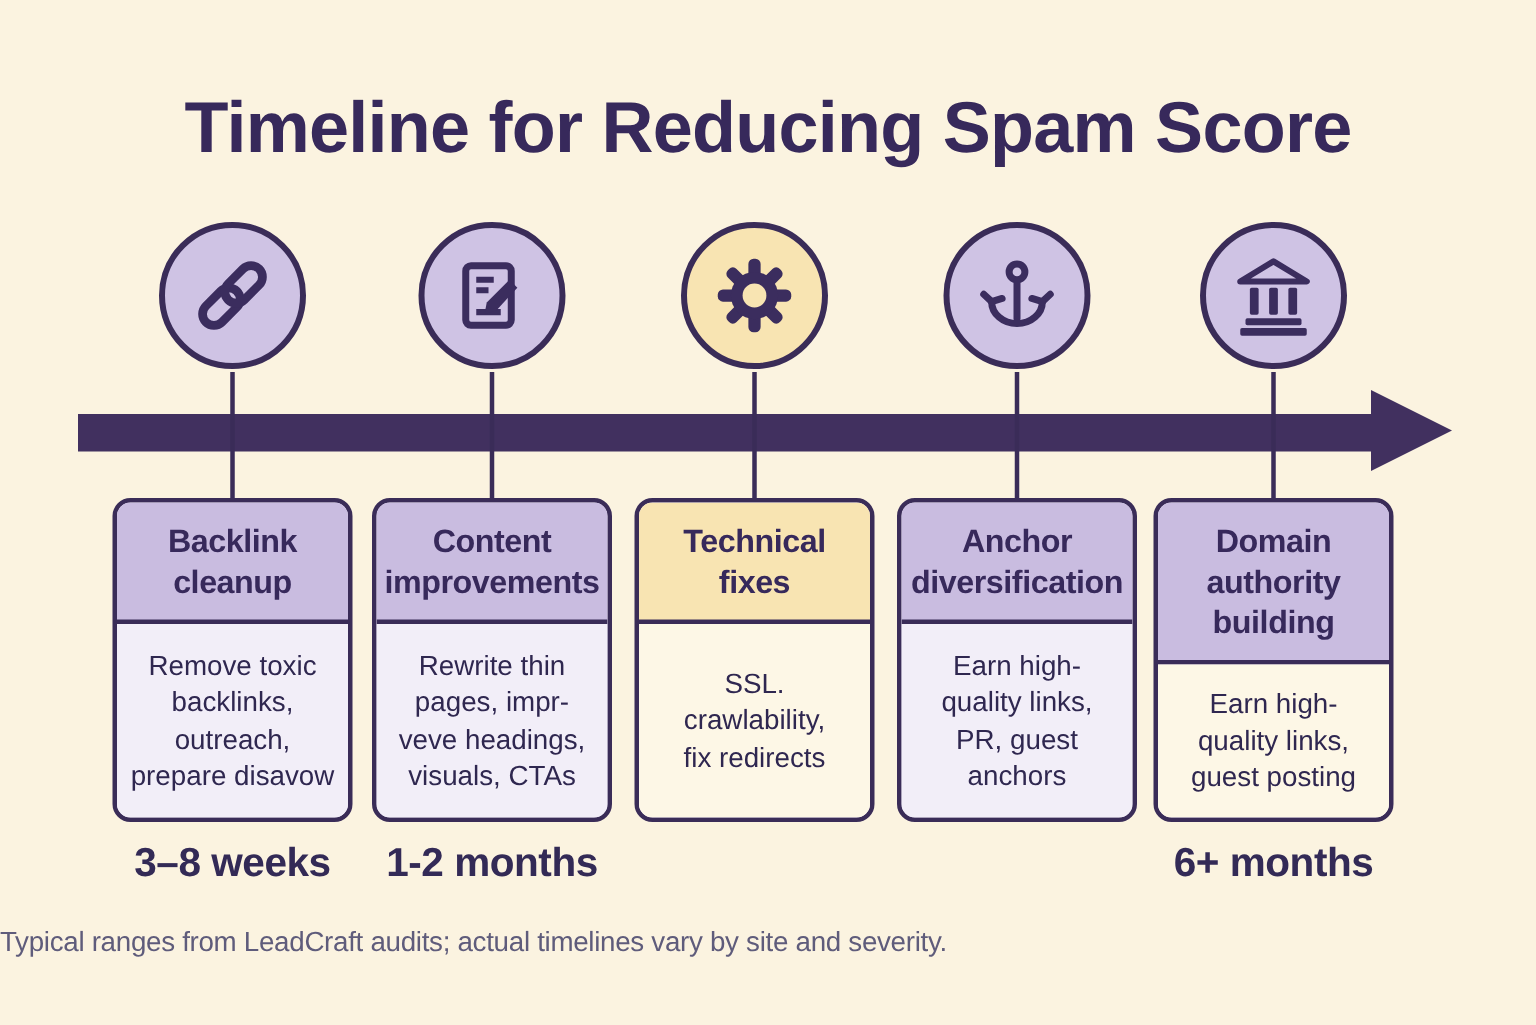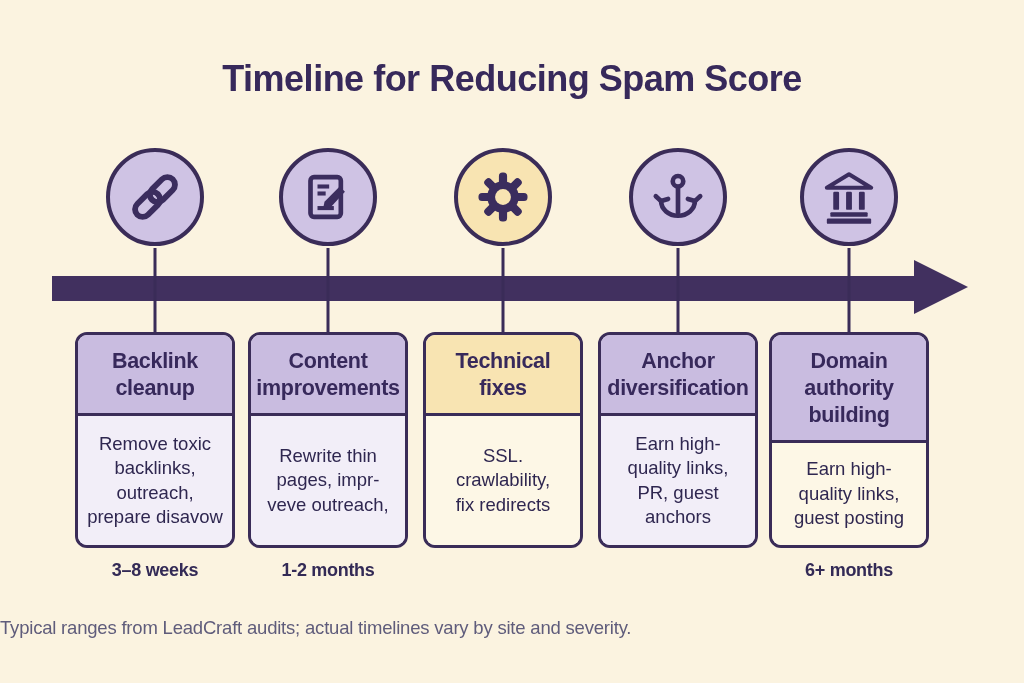--- a/index.html
+++ b/index.html
@@ -7,21 +7,21 @@
     --arrow:#41305f; --lavender:#cfc3e4; --header-lavender:#c9bce0;
     --highlight:#f8e4b2; --body-lavender:#f2eef8; --body-cream:#fdf7e6;
     --duration-ink:#332a56; --footnote-ink:#5f5c7b;
   }
   *{margin:0;padding:0;box-sizing:border-box;}
   html,body{width:1024px;height:683px;overflow:hidden;}
   body{background:var(--bg);font-family:"Liberation Sans","DejaVu Sans",sans-serif;}
   .canvas{position:relative;width:1024px;height:683px;background:var(--bg);}
 
   .title{position:absolute;top:58px;left:0;width:100%;text-align:center;
-    font-size:36px;font-weight:800;letter-spacing:-0.5px;color:var(--title-ink);}
+    font-size:48px;font-weight:800;letter-spacing:-0.5px;color:var(--title-ink);}
 
   .arrow-bar{position:absolute;left:52px;top:276px;width:866px;height:25px;background:var(--arrow);}
   .arrow-head{position:absolute;left:914px;top:260px;width:0;height:0;
     border-left:54px solid var(--arrow);border-top:27px solid transparent;border-bottom:27px solid transparent;}
 
   .stage{position:absolute;top:148px;width:174px;height:470px;}
   .connector{position:absolute;left:50%;top:100px;transform:translateX(-50%);
     width:3px;height:90px;background:var(--ink);}
   .circle{position:absolute;left:50%;top:0;transform:translateX(-50%);
     width:98px;height:98px;border:4px solid var(--ink);border-radius:50%;
@@ -38,21 +38,21 @@
   .card-body{flex:1 1 auto;display:flex;flex-direction:column;justify-content:center;
     padding:6px 3px;background:var(--body-lavender);}
   .stage.cream .card-body{background:var(--body-cream);}
   .hline{display:block;text-align:center;white-space:nowrap;overflow:hidden;
     font-size:21.5px;line-height:27px;font-weight:700;color:var(--title-ink);letter-spacing:-0.3px;}
   .bline{display:block;text-align:center;white-space:nowrap;overflow:hidden;
     font-size:18.5px;line-height:24.5px;font-weight:400;color:#2f2750;}
   .bline.bold{font-weight:400;}
 
   .duration{position:absolute;top:412px;left:0;width:100%;text-align:center;
-    font-size:18px;font-weight:700;color:var(--duration-ink);letter-spacing:-0.3px;}
+    font-size:27px;font-weight:700;color:var(--duration-ink);letter-spacing:-0.3px;}
 
   .footnote{position:absolute;top:617px;left:0;width:100%;text-align:left;
     font-size:18.5px;color:var(--footnote-ink);letter-spacing:-0.2px;}
 </style>
 </head>
 <body>
 
 <div class="canvas">
 
   <div class="title">Timeline for Reducing Spam Score</div>
@@ -97,21 +97,22 @@
       </svg>
     </div>
     <div class="card">
       <div class="card-header">
         <span class="hline fit">Content</span>
         <span class="hline fit">improvements</span>
       </div>
       <div class="card-body">
         <span class="bline fit">Rewrite thin</span>
         <span class="bline fit">pages, impr-</span>
-        <span class="bline fit">veve outreach,</span>
+        <span class="bline fit">veve headings,</span>
+        <span class="bline fit">visuals, CTAs</span>
       </div>
     </div>
     <div class="duration">1-2 months</div>
   </div>
 
   <div class="stage hl cream" style="left:416px">
     <div class="connector"></div>
     <div class="circle">
       <svg viewBox="0 0 48 48">
         <g fill="#3b2d5e">

